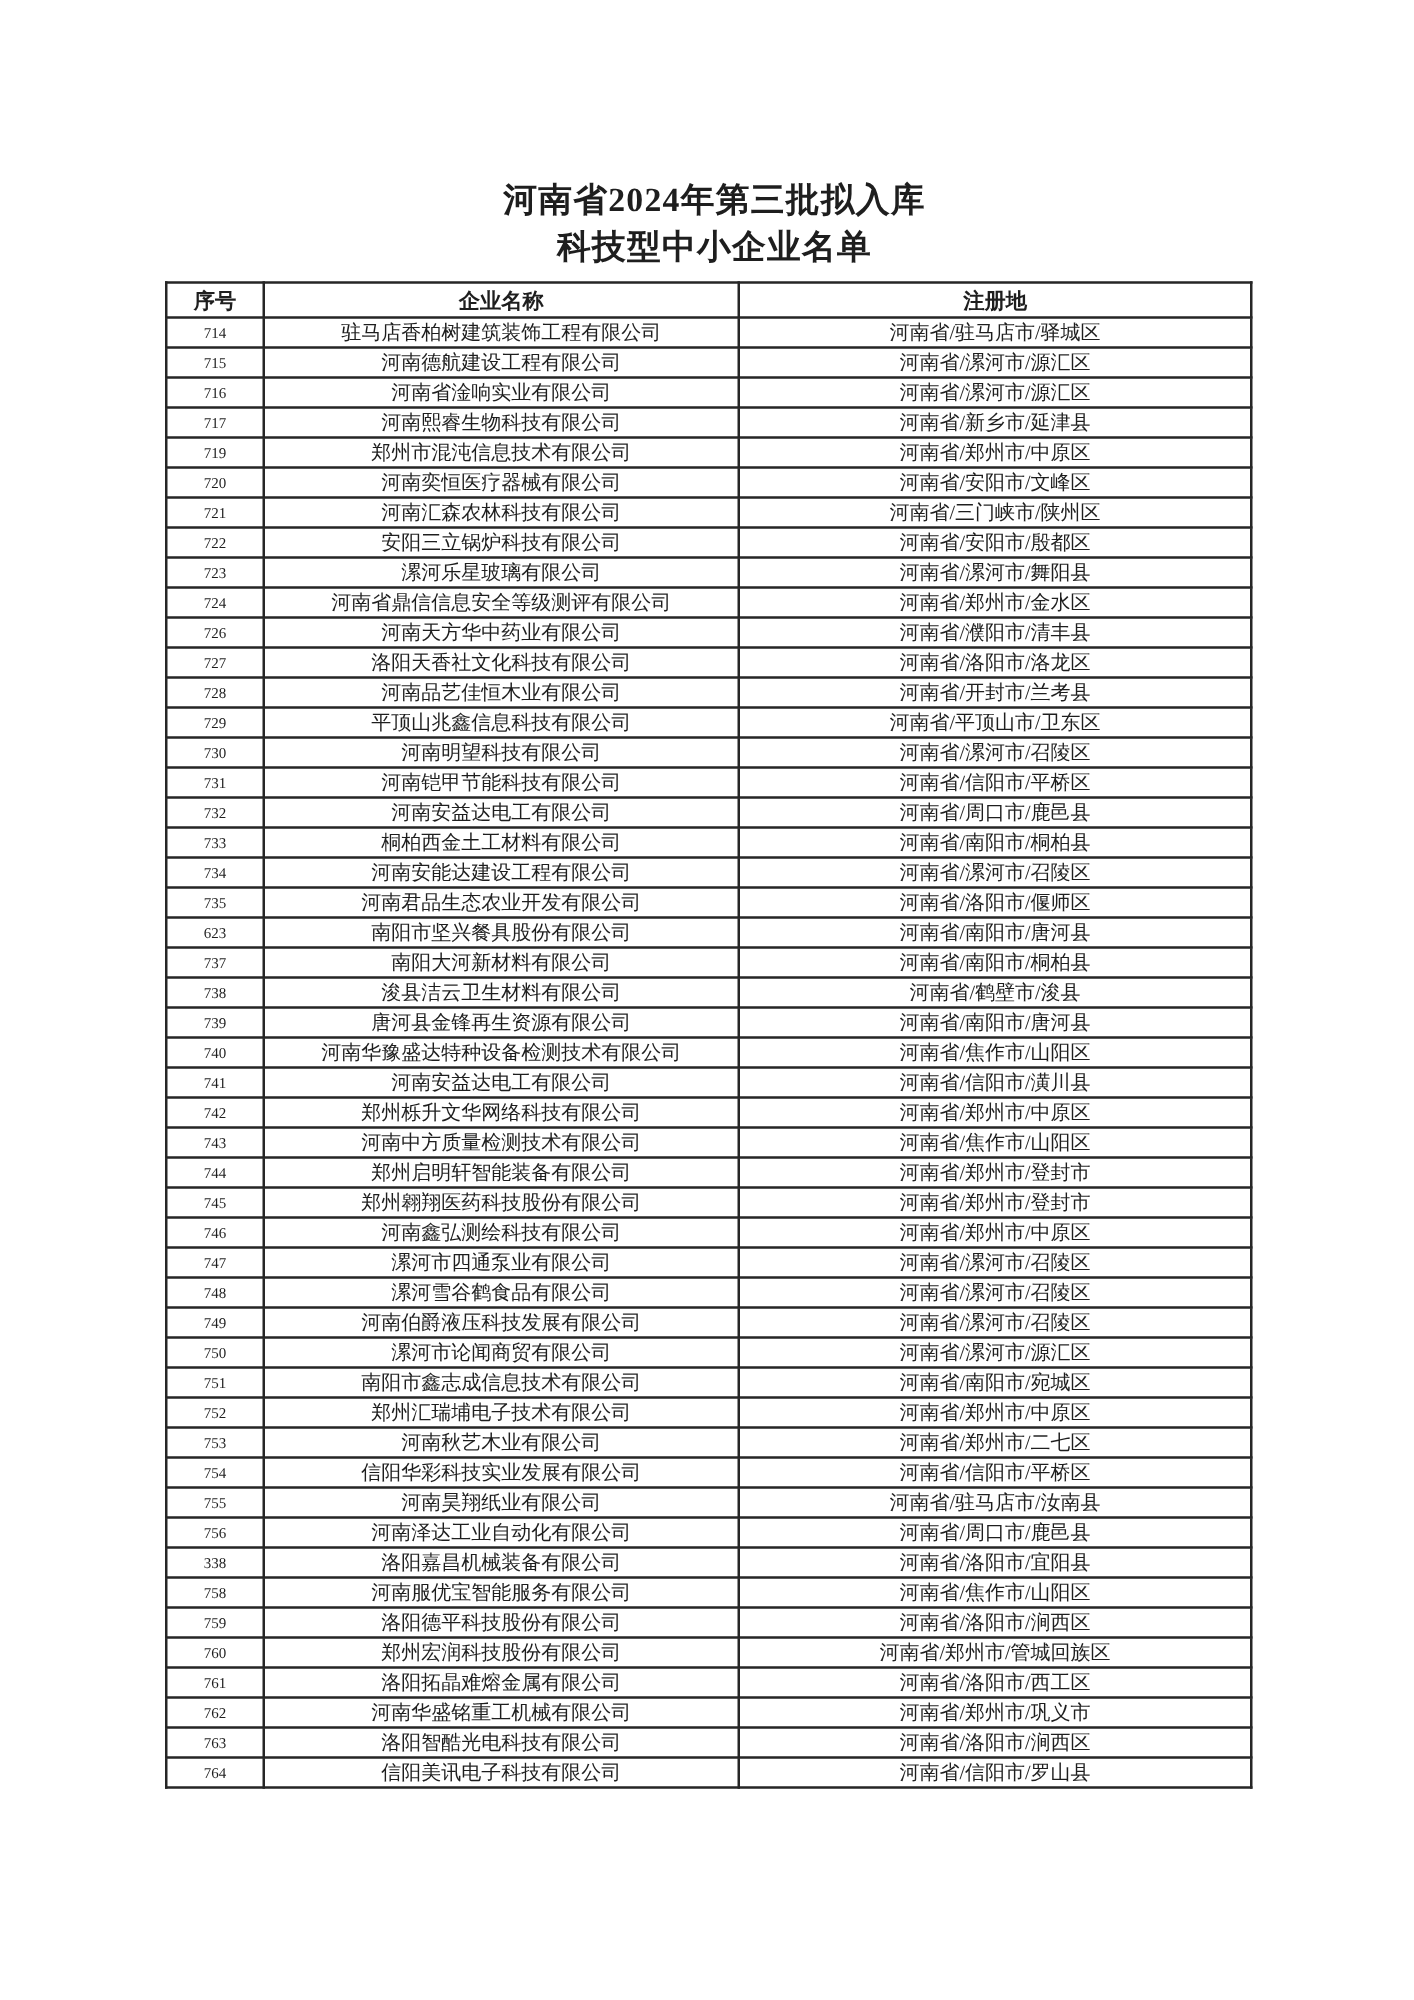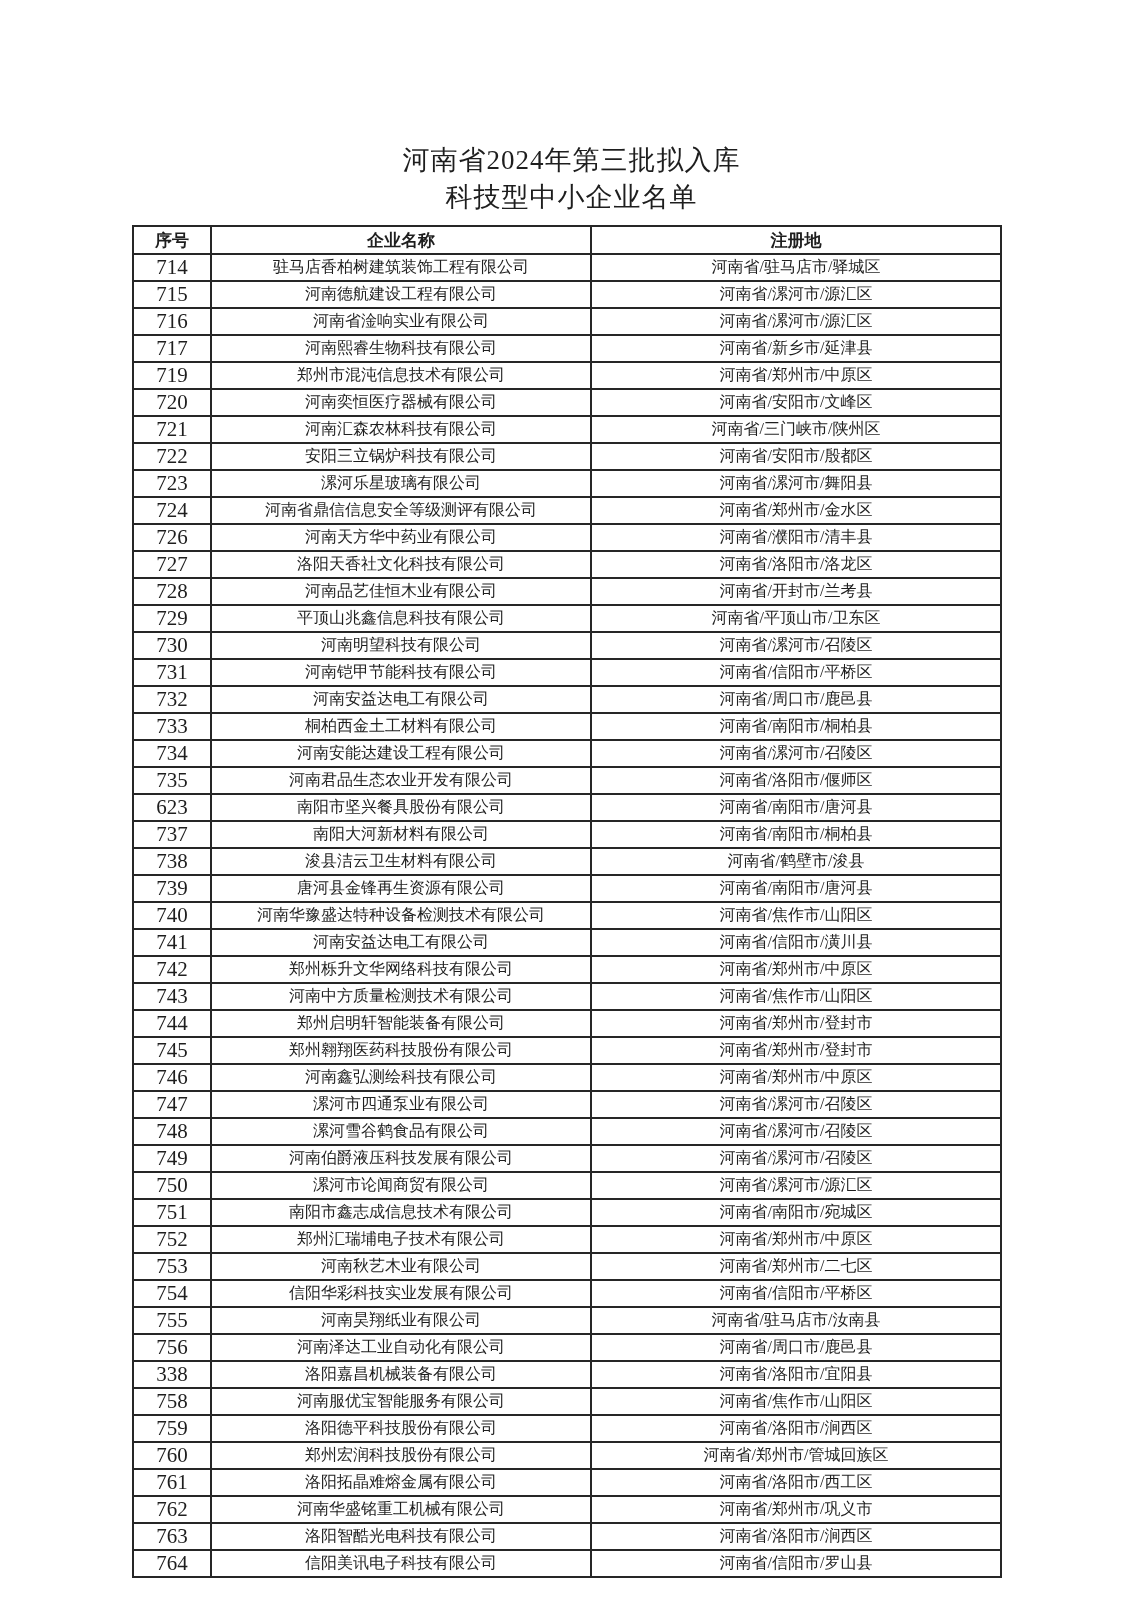--- a/index.html
+++ b/index.html
@@ -16,21 +16,21 @@
     color: #1e1e1e;
     overflow: hidden;
   }
   .title-wrap {
     padding-top: 142px;
     text-align: center;
   }
   .title-line {
     font-size: 27px;
     line-height: 37px;
-    font-weight: normal;
+    font-weight: bold;
     letter-spacing: 1px;
     padding-left: 12px;
   }
   table.company-table {
     border-collapse: collapse;
     table-layout: fixed;
     margin: 9px 0 0 132px;
     width: 868px;
   }
   table.company-table col.c-index   { width: 78px; }
@@ -49,21 +49,21 @@
     height: 26px;
     font-size: 17px;
     font-weight: bold;
   }
   table.company-table td {
     height: 22px;
     font-size: 16px;
     font-weight: normal;
   }
   table.company-table td.idx {
-    font-size: 21px;
+    font-size: 12px;
   }
 </style>
 </head>
 <body>
 
 <div class="page">
   <div class="title-wrap">
     <div class="title-line">河南省2024年第三批拟入库</div>
     <div class="title-line">科技型中小企业名单</div>
   </div>

